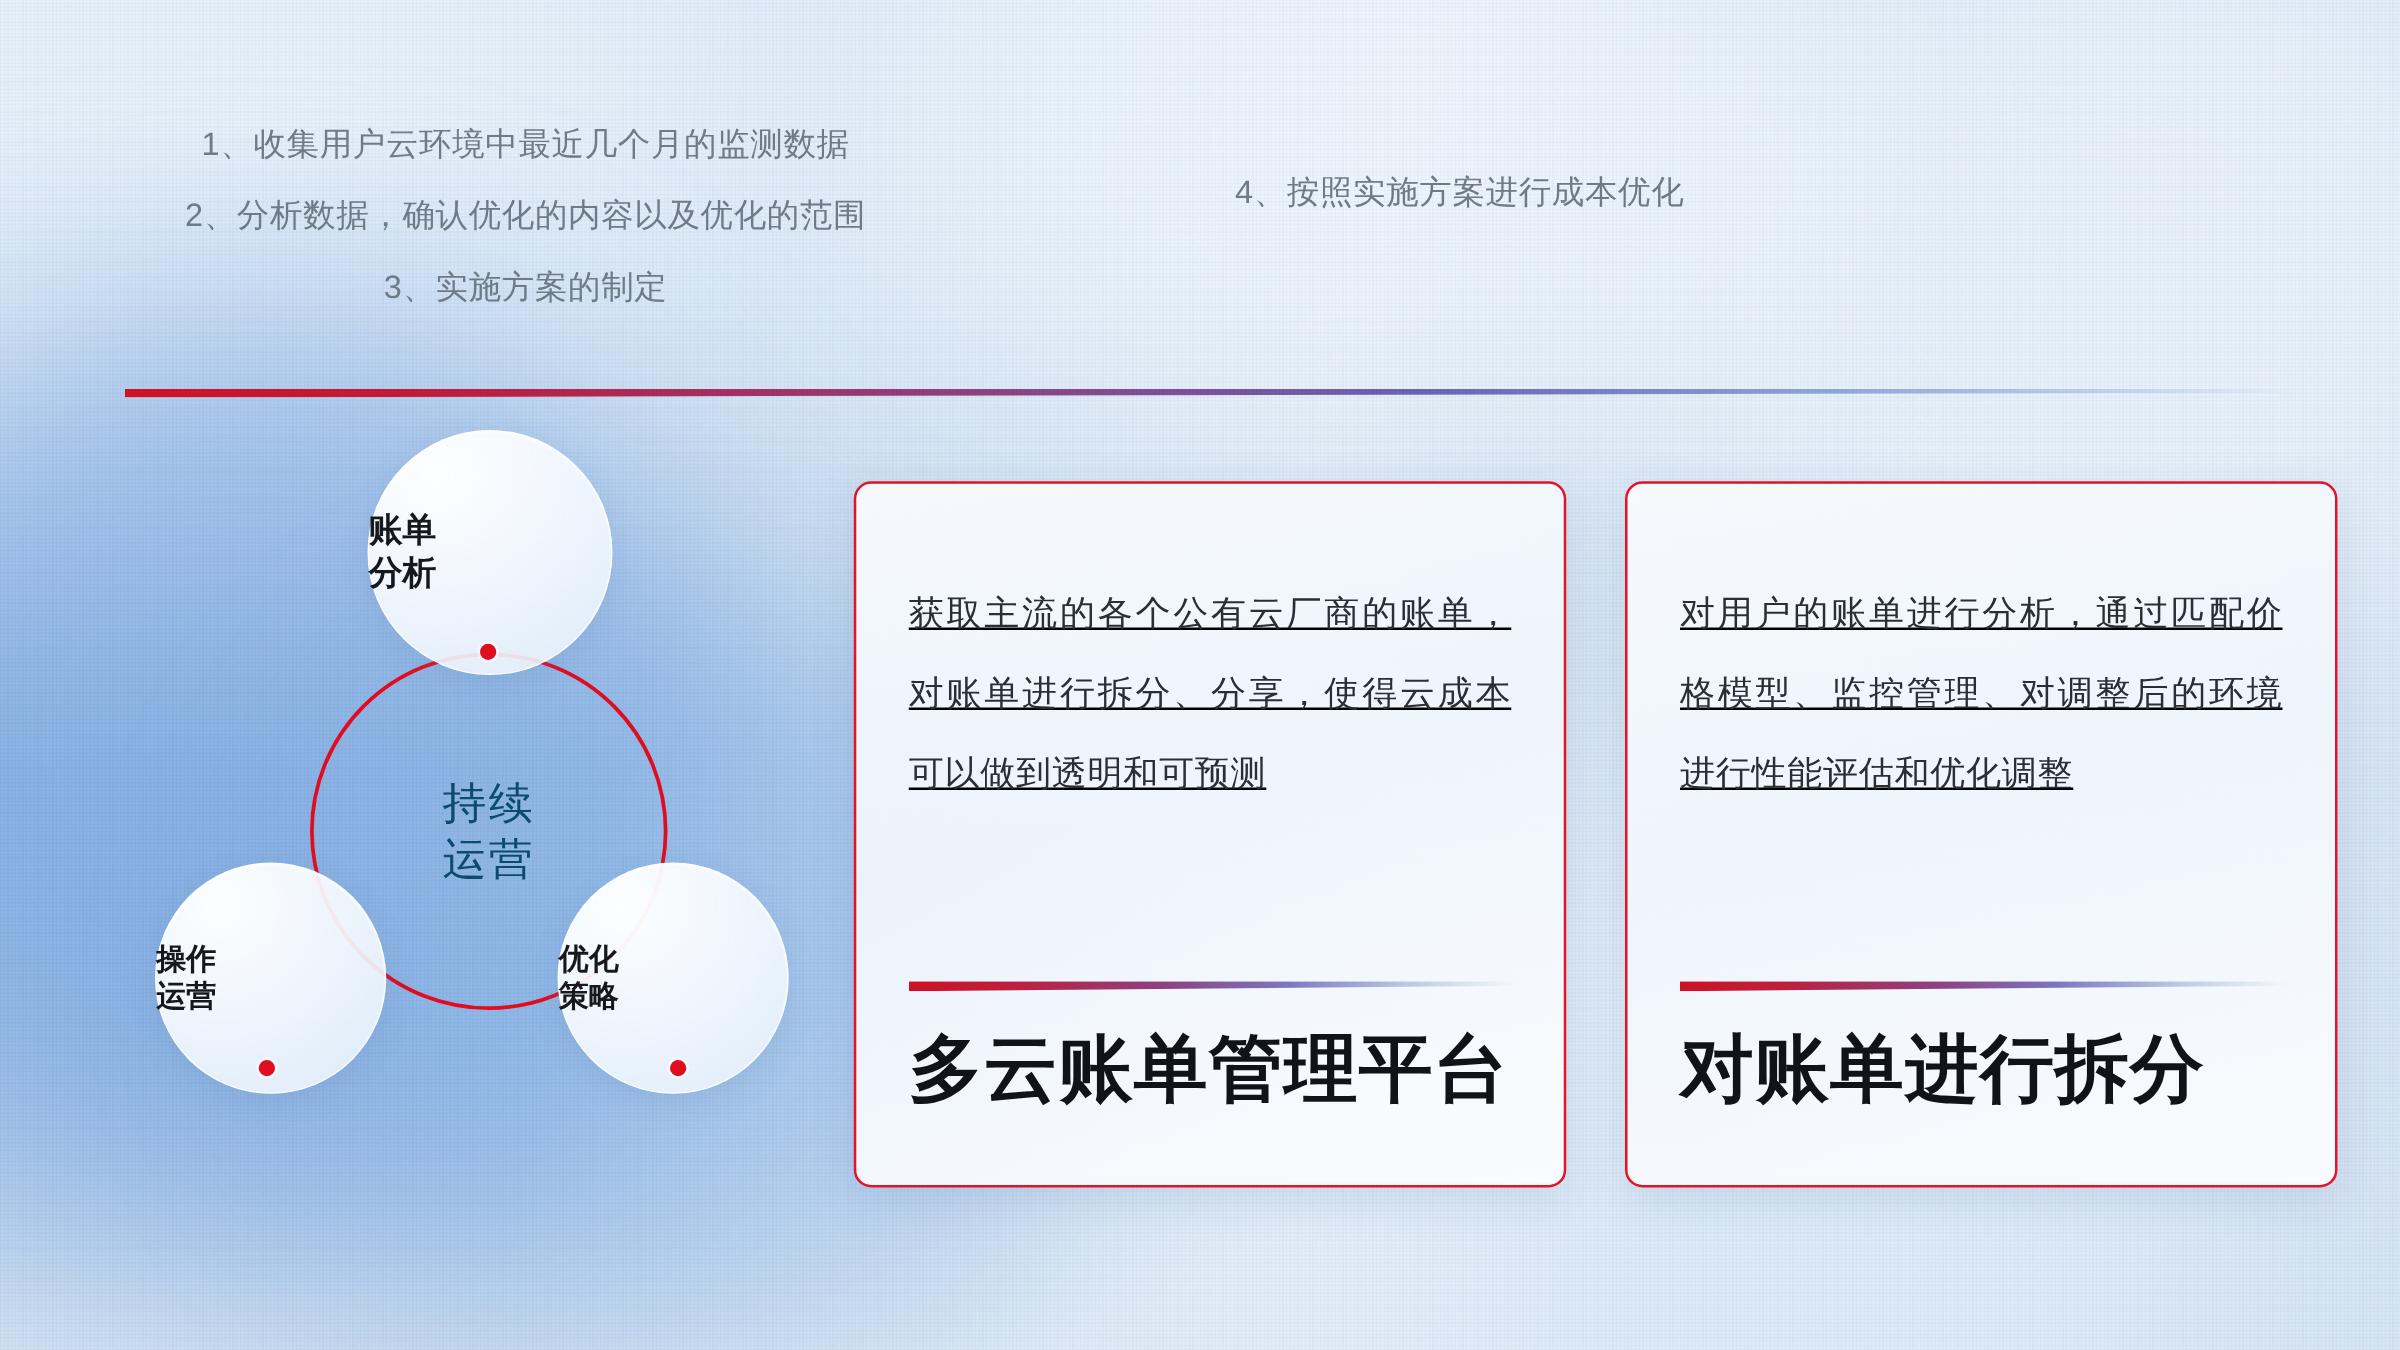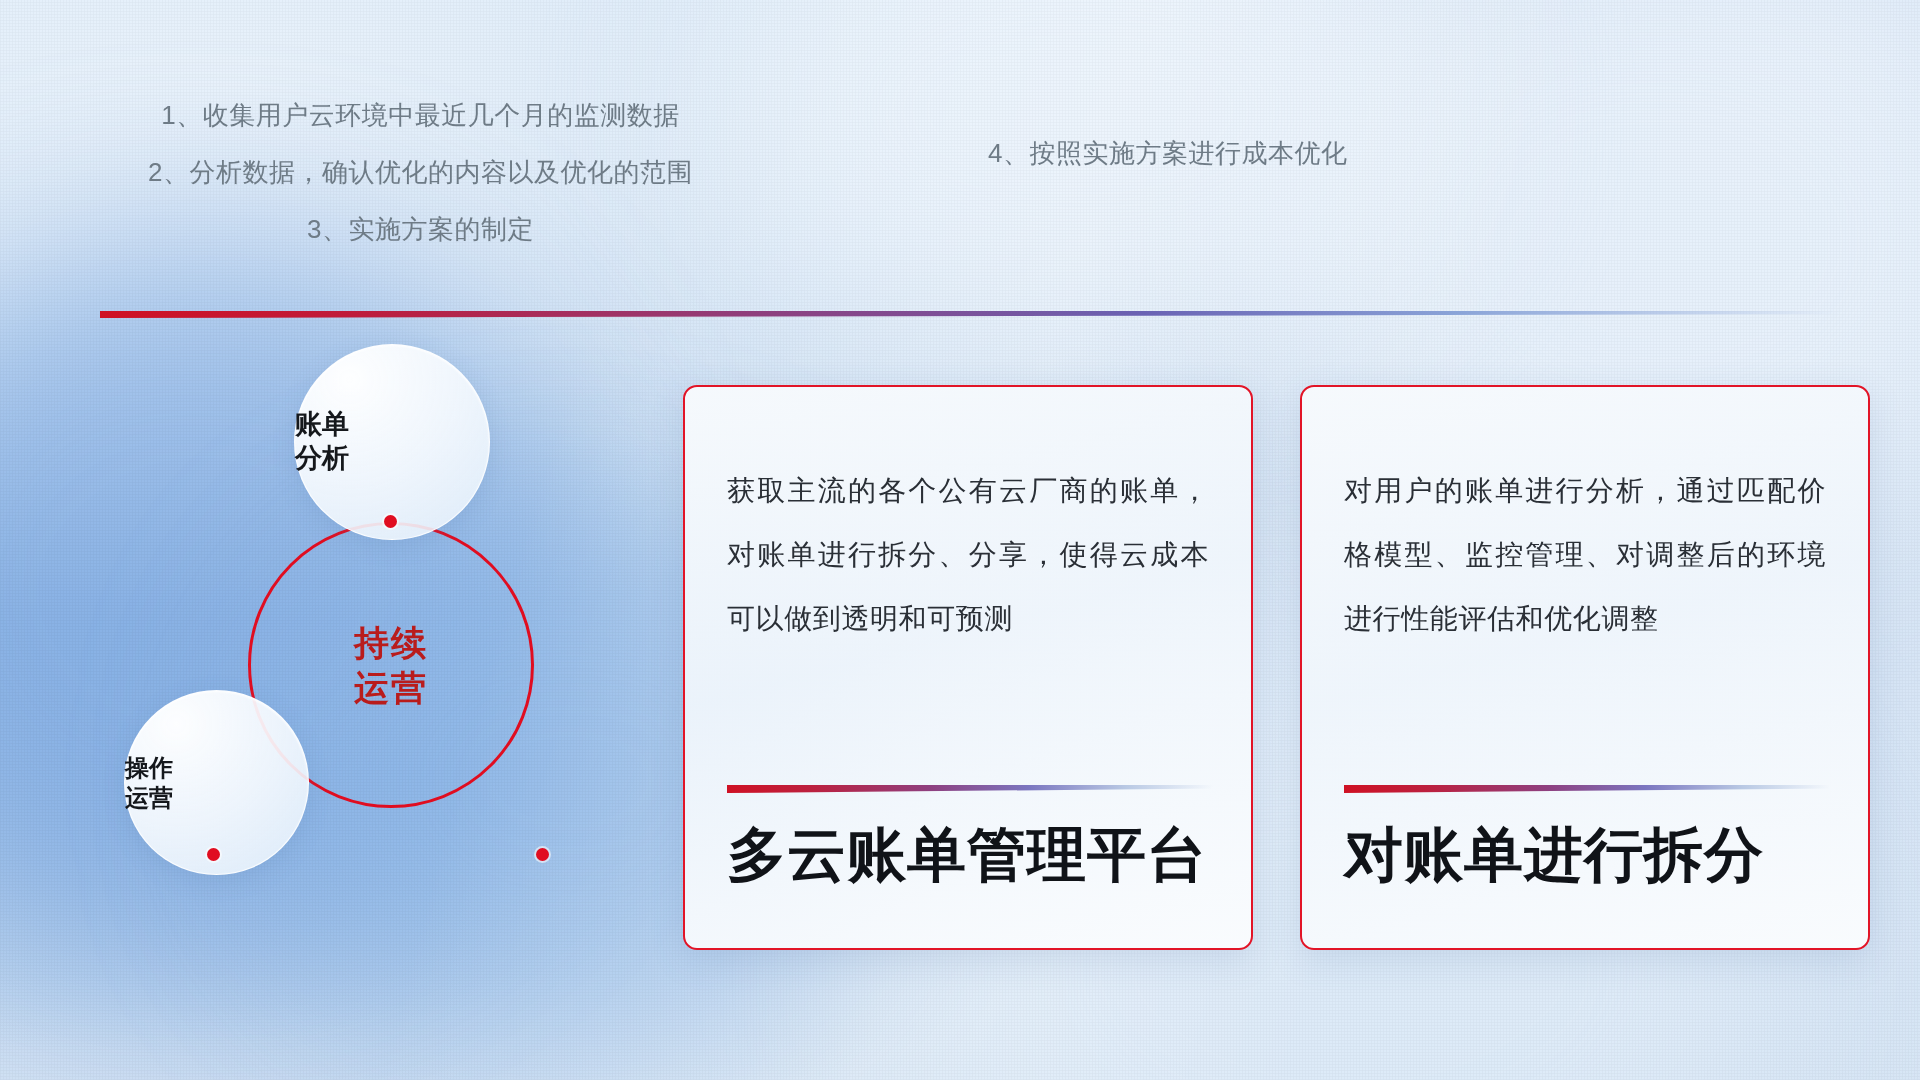--- a/index.html
+++ b/index.html
@@ -76,37 +76,38 @@
     box-shadow:0 6px 22px rgba(90,130,180,.18), inset 0 1px 2px rgba(255,255,255,.9);
     display:flex; flex-direction:column; align-items:flex-start; justify-content:center;
     color:#15181c; font-weight:bold; line-height:1.25; text-align:center;
   }
   .bub-top{ left:198px; top:-6px; width:196px; height:196px; font-size:27px; }
   .bub-left{ left:28px;  top:340px; width:185px; height:185px; font-size:24px; }
   .bub-right{ left:350px;top:340px; width:185px; height:185px; font-size:24px; }
   .venn-center{
     position:absolute; left:152px; top:172px; width:286px; height:286px;
     display:flex; flex-direction:column; align-items:center; justify-content:center;
-    color:#b91c1c; font-weight:bold; font-size:35px; line-height:1.3; letter-spacing:2px;
+    color:#0c4a6e; font-weight:normal; font-size:35px; line-height:1.3; letter-spacing:2px;
   }
   .node-dot{
     position:absolute; width:13px; height:13px; border-radius:50%;
     background:#e00d20; box-shadow:0 0 0 2px rgba(255,255,255,.55);
   }
   .dot-top{ left:288px; top:165px; }
   .dot-left{ left:111px; top:498px; }
   .dot-right{ left:440px;top:498px; }
 
   
   .card{
     position:absolute; top:385px; width:570px; height:565px;
     border:2px solid #e21427; border-radius:14px;
     background:linear-gradient(165deg,rgba(247,250,253,.96) 0%,rgba(240,246,252,.93) 45%,rgba(250,252,254,.97) 100%);
     box-shadow:0 10px 34px rgba(80,120,175,.16);
     padding:72px 42px 0 42px;
+    text-decoration:underline;
   }
   .card-1{ left:683px; }
   .card-2{ left:1300px; }
   .card-body{
     font-size:28px; color:#2a2f36; line-height:2.28; letter-spacing:.6px;
     text-align:justify; text-justify:inter-ideograph;
   }
   .card-rule{
     position:absolute; left:42px; bottom:155px; width:486px; height:8px;
     background:linear-gradient(90deg,#cf1124 0%,#bb2140 18%,#8e4080 42%,#7b76c0 62%,#b9c9e4 82%,rgba(205,219,238,0) 100%);
@@ -151,20 +152,24 @@
   <div class="bubble bub-top">
     <span>账单</span>
     <span>分析</span>
   </div>
 
   <div class="bubble bub-left">
     <span>操作</span>
     <span>运营</span>
   </div>
 
+  <div class="bubble bub-right">
+    <span>优化</span>
+    <span>策略</span>
+  </div>
 
   <div class="venn-center">
     <span>持续</span>
     <span>运营</span>
   </div>
 
   <div class="node-dot dot-top"></div>
   <div class="node-dot dot-left"></div>
   <div class="node-dot dot-right"></div>
 </div>

